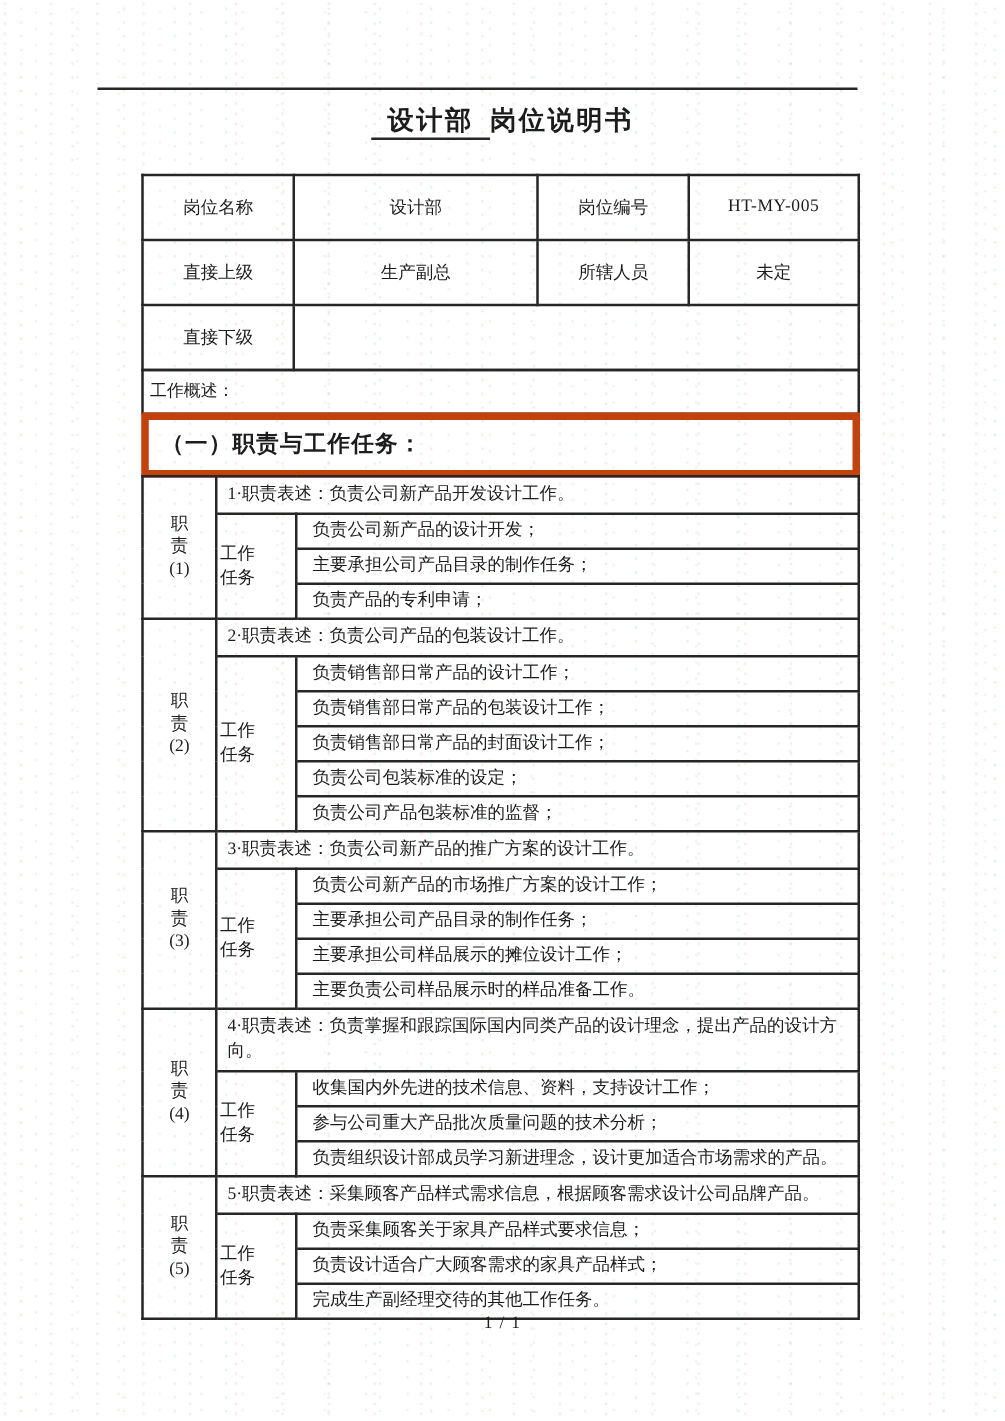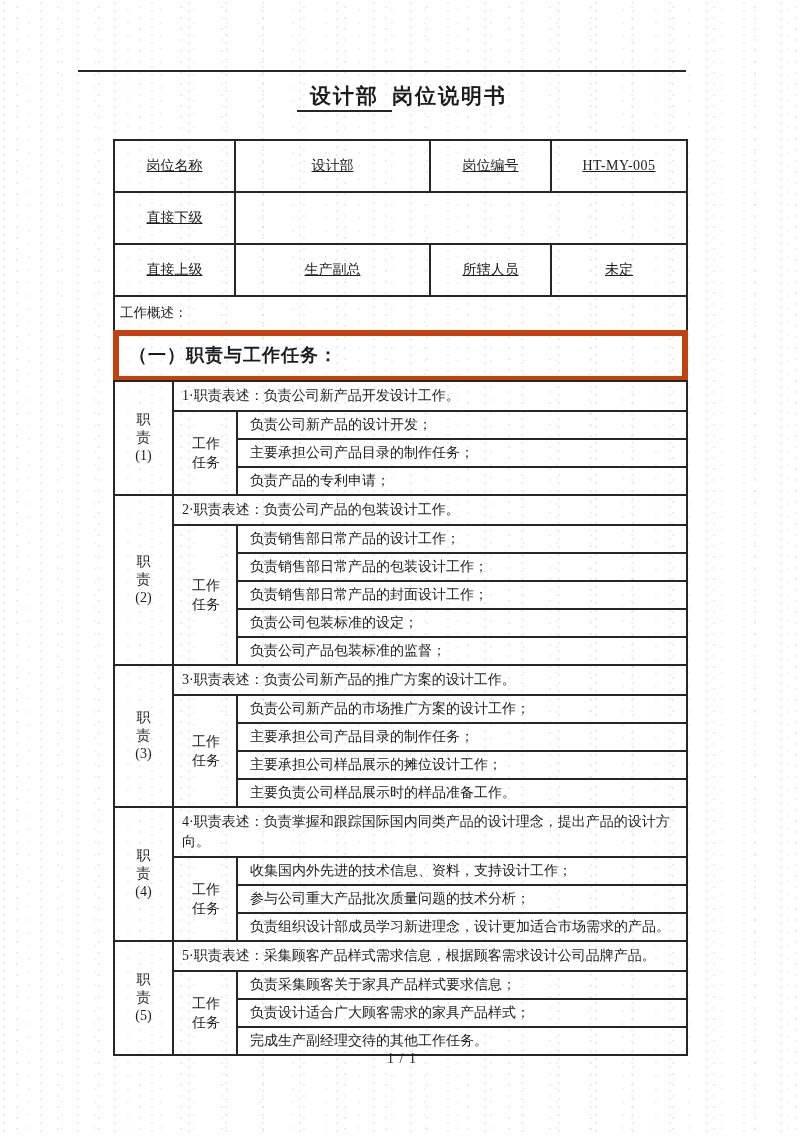--- a/index.html
+++ b/index.html
@@ -26,21 +26,21 @@
     letter-spacing: 2px; white-space: nowrap;
   }
   .doc-title .u {
     border-bottom: 2px solid #262626;
     padding: 0 13px 2px 13px;
   }
   .content { position: absolute; left: 113px; top: 139px; width: 575px; }
   table { border-collapse: collapse; width: 100%; table-layout: fixed; }
   td { border: 2px solid #262626; font-size: 14px; overflow: hidden; }
 
-  .info-table td { height: 29px; text-align: center; padding: 16px 4px; text-decoration: underline; }
+  .info-table td { height: 29px; text-align: center; padding: 16px 4px; }
   .info-table .val-code { letter-spacing: 0.5px; }
 
   .overview {
     border: 2px solid #262626; margin-top: -2px;
     display: flex; align-items: center;
     padding: 5px 5px 6px 5px;
     font-size: 13.5px; line-height: 21.5px;
   }
   .ov-label { white-space: nowrap; flex: 0 0 auto; }
   .ov-text { flex: 1; text-align: justify; }
@@ -51,22 +51,22 @@
     font-size: 18px; font-weight: bold; letter-spacing: 1px;
   }
 
   .duty-table { margin-top: -2px; }
   .duty-table .dl {
     text-align: center; vertical-align: middle;
     font-size: 14px; line-height: 18px; padding: 2px 0;
   }
   .duty-table .dl span, .duty-table .tl span { display: block; }
   .duty-table .tl {
-    text-align: right; vertical-align: middle;
-    font-size: 14px; line-height: 19px; padding: 2px 16px;
+    text-align: left; vertical-align: middle;
+    font-size: 14px; line-height: 19px; padding: 2px 2px;
   }
   .duty-table .stmt { padding: 4px 8px; height: 30px; line-height: 20px; vertical-align: middle; }
   .duty-table .task { padding: 3px 8px 3px 12px; height: 28px; line-height: 18px; vertical-align: middle; }
 
   .page-num {
     position: absolute; left: 0; top: 1051px; width: 804px;
     text-align: center; font-size: 14px; letter-spacing: 1px;
   }
 </style>
 </head>
@@ -86,28 +86,28 @@
         <col>
       </colgroup>
     <tbody>
         <tr>
       <td>岗位名称</td>
       <td>设计部</td>
       <td>岗位编号</td>
       <td class="val-code">HT-MY-005</td>
     </tr>
     <tr>
-      <td>直接下级</td>
-      <td colspan="3"></td>
-    </tr>
-    <tr>
       <td>直接上级</td>
       <td>生产副总</td>
       <td>所辖人员</td>
       <td>未定</td>
+    </tr>
+    <tr>
+      <td>直接下级</td>
+      <td colspan="3"></td>
     </tr>
   </tbody>
     </table>
 
   <div class="overview">
     <span class="ov-label">工作概述：</span>
   </div>
 
   <div class="section">（一）职责与工作任务：</div>
 

